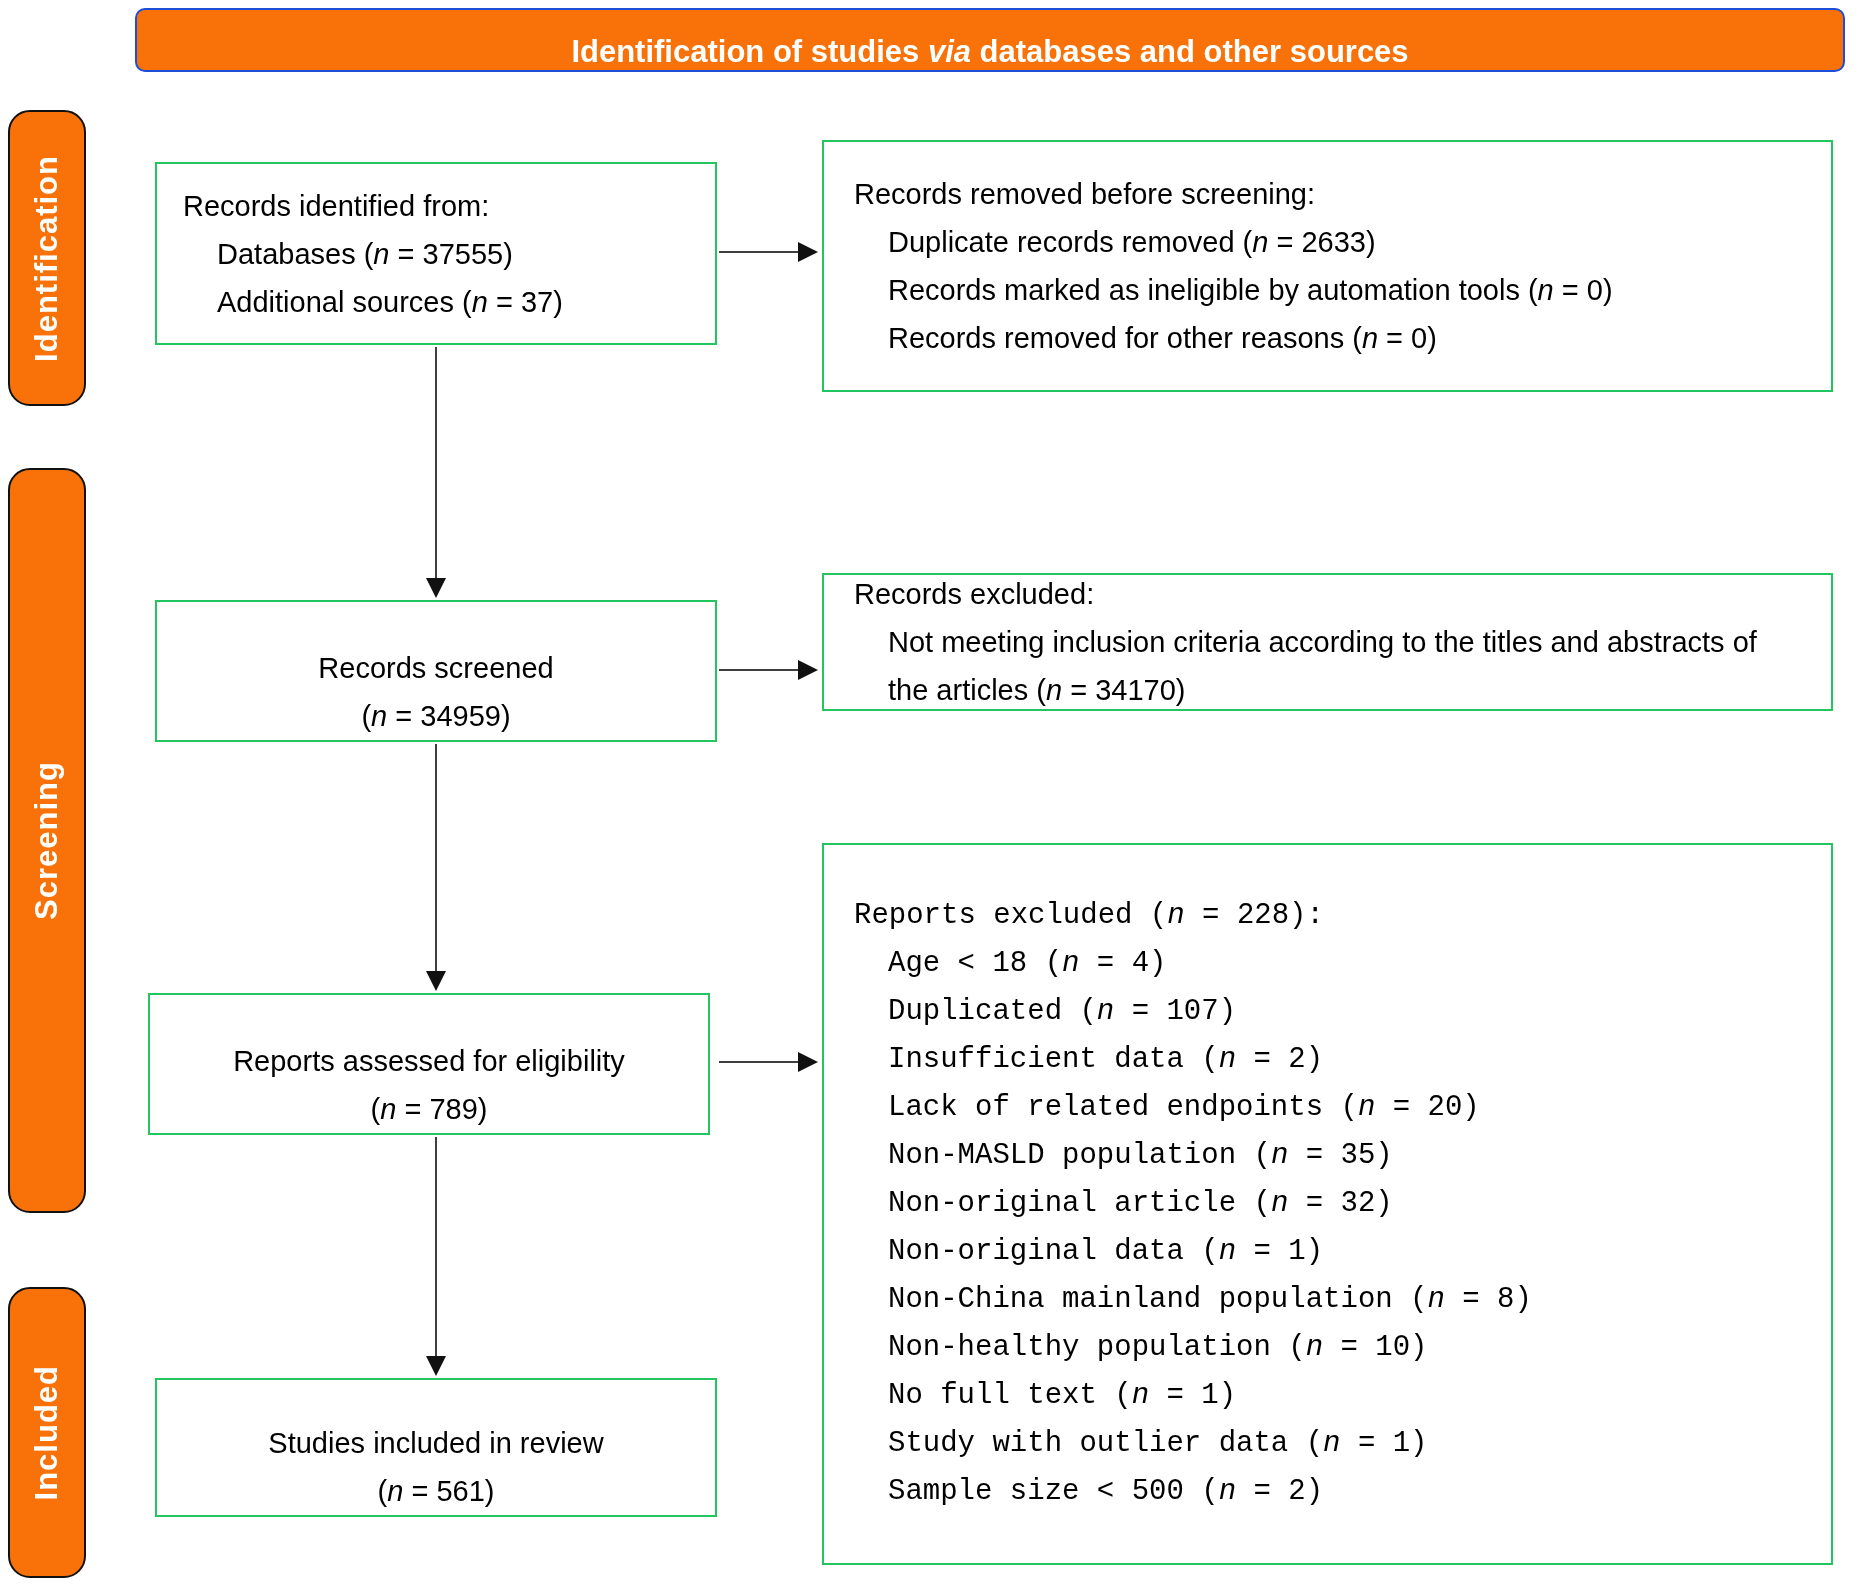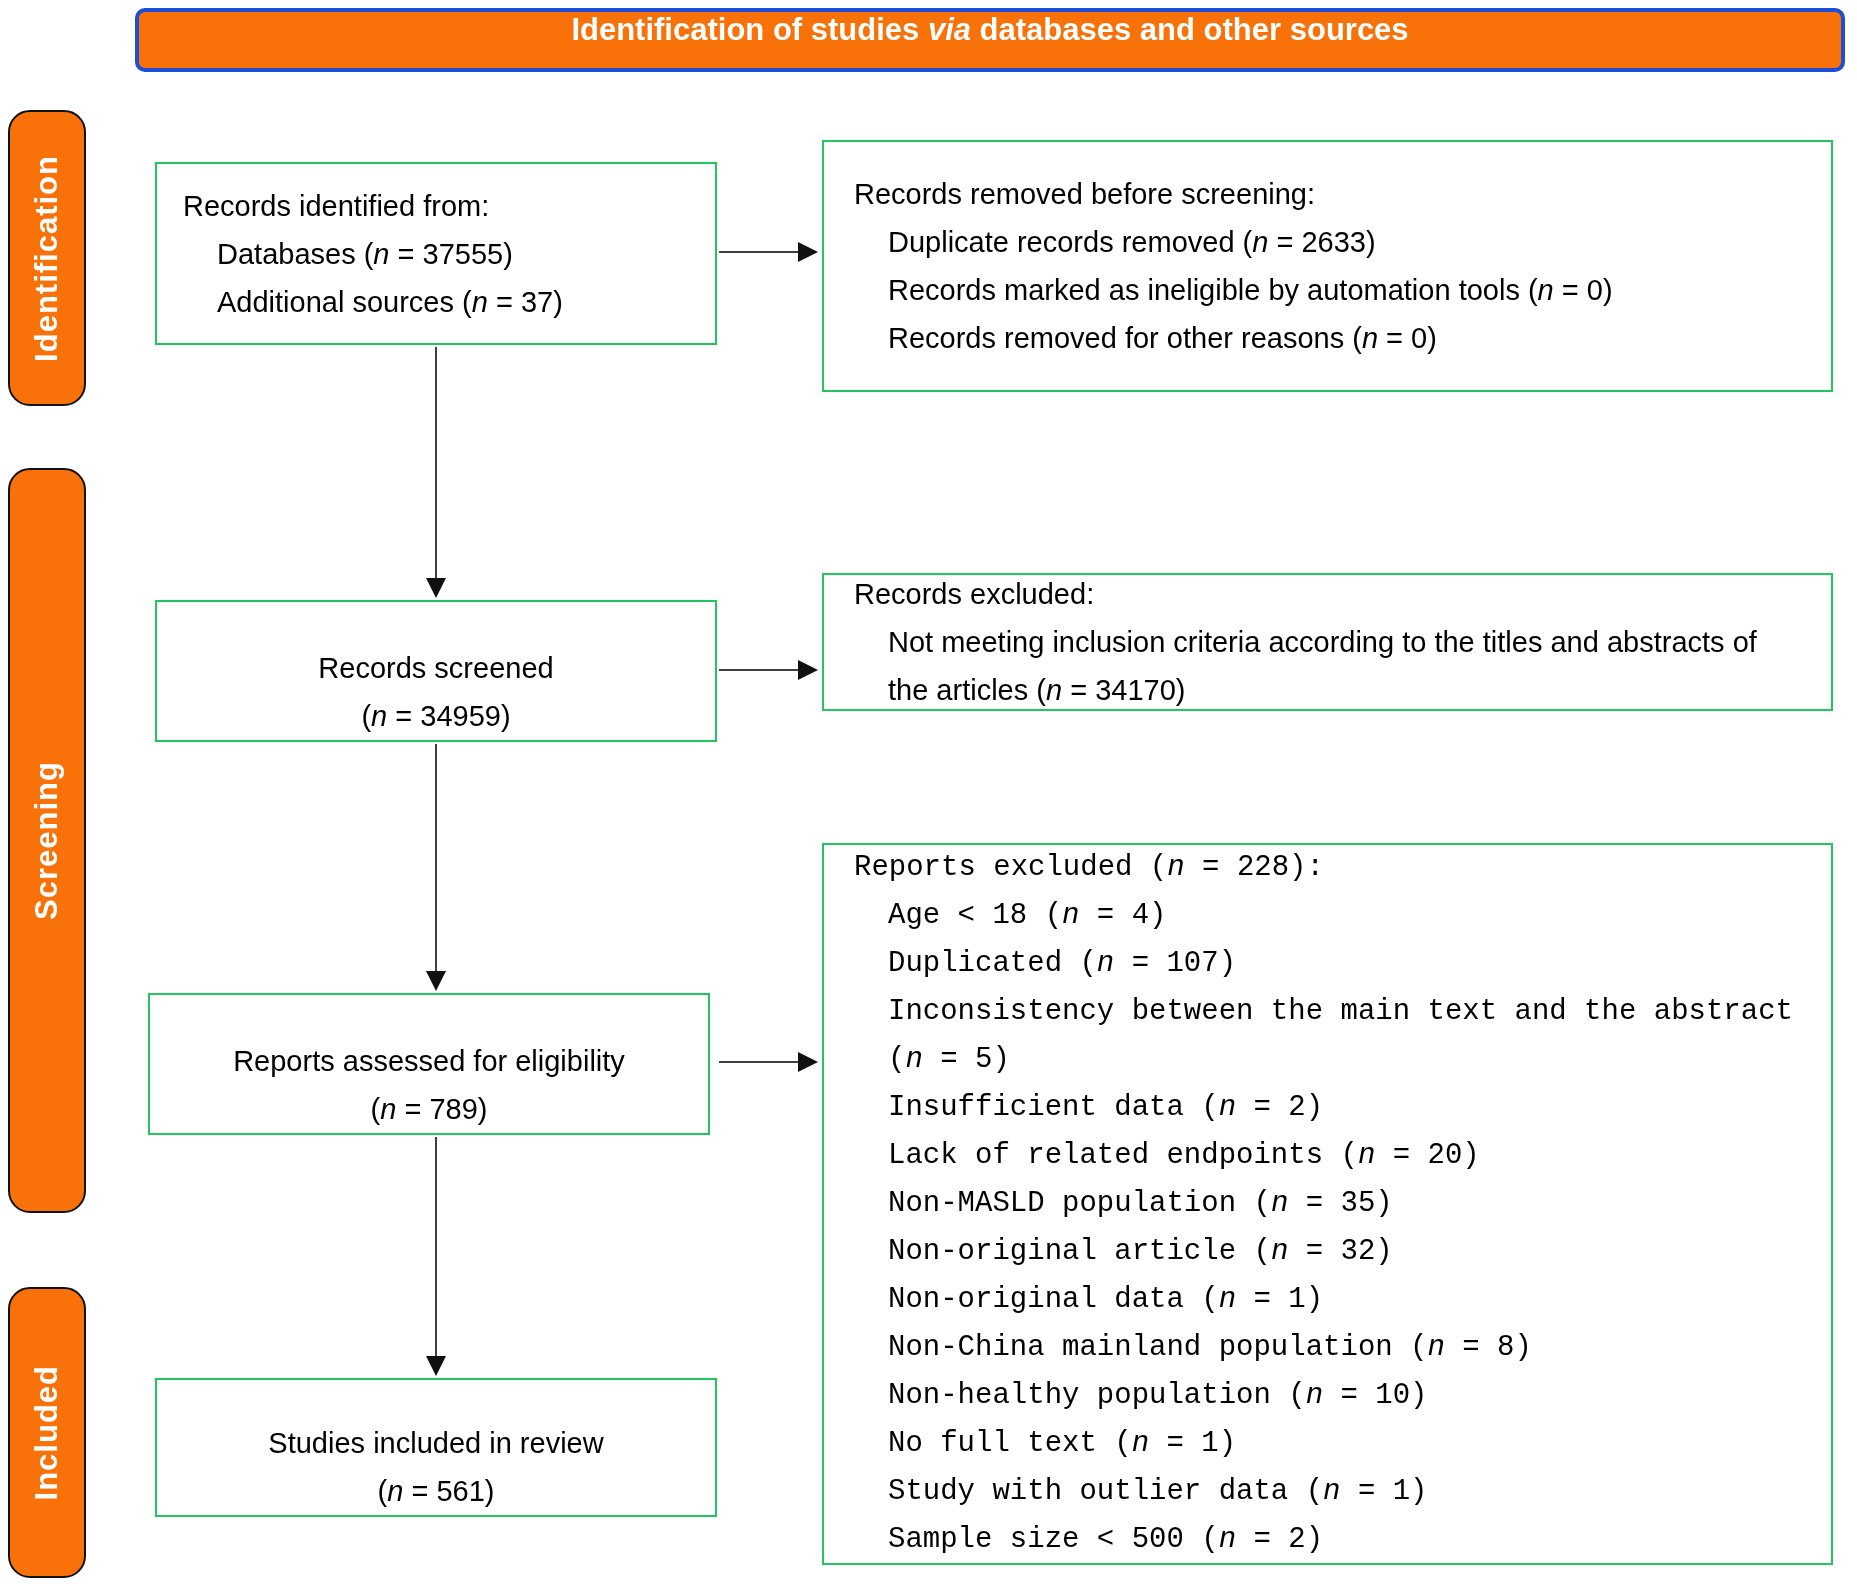--- a/index.html
+++ b/index.html
@@ -14,25 +14,25 @@
     height: 1590px;
     background: #ffffff;
     overflow: hidden;
   }
   
   .banner {
     position: absolute;
     left: 135px; top: 8px;
     width: 1710px; height: 64px;
     background: var(--orange, #F87209);
-    border: 4px solid #1d4ed8;
+    border: 2px solid #1d4ed8;
     border-radius: 10px;
     box-sizing: border-box;
     display: flex;
-    align-items: flex-start;
+    align-items: flex-end;
     justify-content: center;
     color: #ffffff;
     font-size: 31px;
     font-weight: bold;
   }
   
   .stage-bar {
     position: absolute;
     left: 8px;
     width: 78px;
@@ -137,21 +137,20 @@
 
   <div class="fbox" id="rbox-records-excluded">
     <div class="hdr">Records excluded:</div>
     <div class="item">Not meeting inclusion criteria according to the titles and abstracts of the articles (<i>n</i> = 34170)</div>
   </div>
 
   <div class="fbox" id="rbox-reports-excluded">
     <div class="hdr">Reports excluded (<i>n</i> = 228):</div>
     <div class="item">Age &lt; 18 (<i>n</i> = 4)</div>
     <div class="item">Duplicated (<i>n</i> = 107)</div>
-    <div class="item">Inconsistency between the main text and the abstract (<i>n</i> = 5)</div>
     <div class="item">Insufficient data (<i>n</i> = 2)</div>
     <div class="item">Lack of related endpoints (<i>n</i> = 20)</div>
     <div class="item">Non-MASLD population (<i>n</i> = 35)</div>
     <div class="item">Non-original article (<i>n</i> = 32)</div>
     <div class="item">Non-original data (<i>n</i> = 1)</div>
     <div class="item">Non-China mainland population (<i>n</i> = 8)</div>
     <div class="item">Non-healthy population (<i>n</i> = 10)</div>
     <div class="item">No full text (<i>n</i> = 1)</div>
     <div class="item">Study with outlier data (<i>n</i> = 1)</div>
     <div class="item">Sample size &lt; 500 (<i>n</i> = 2)</div>

